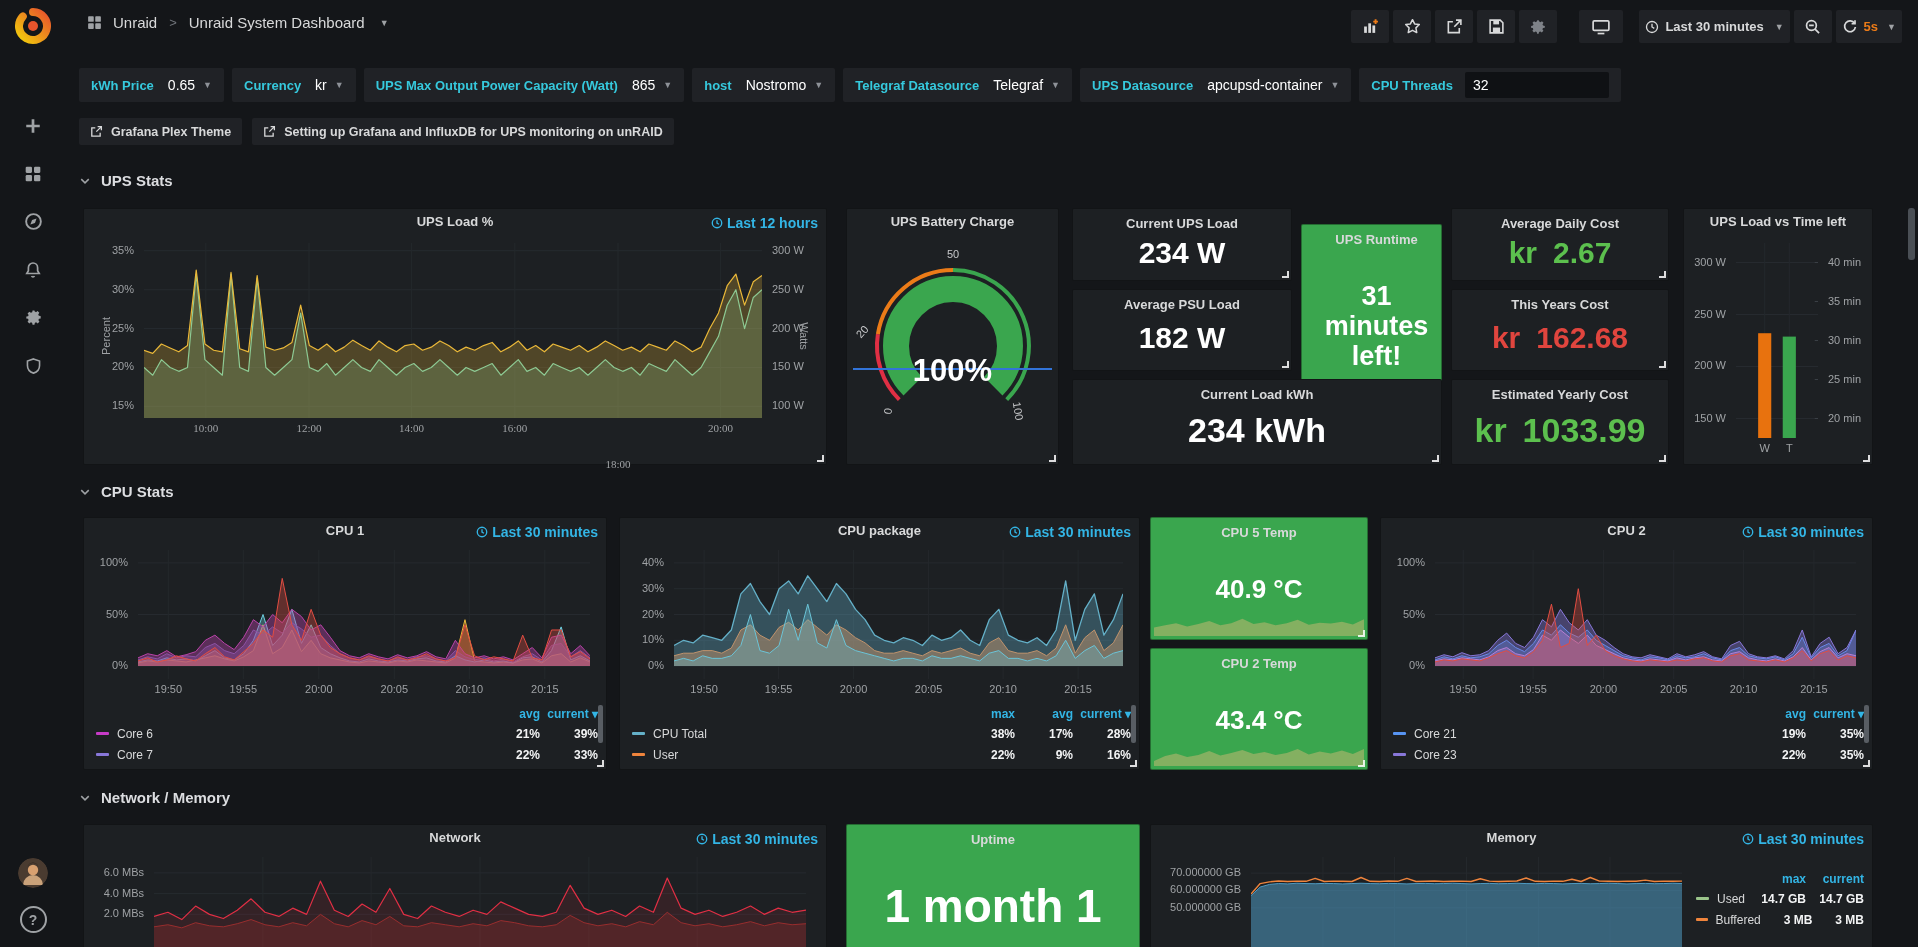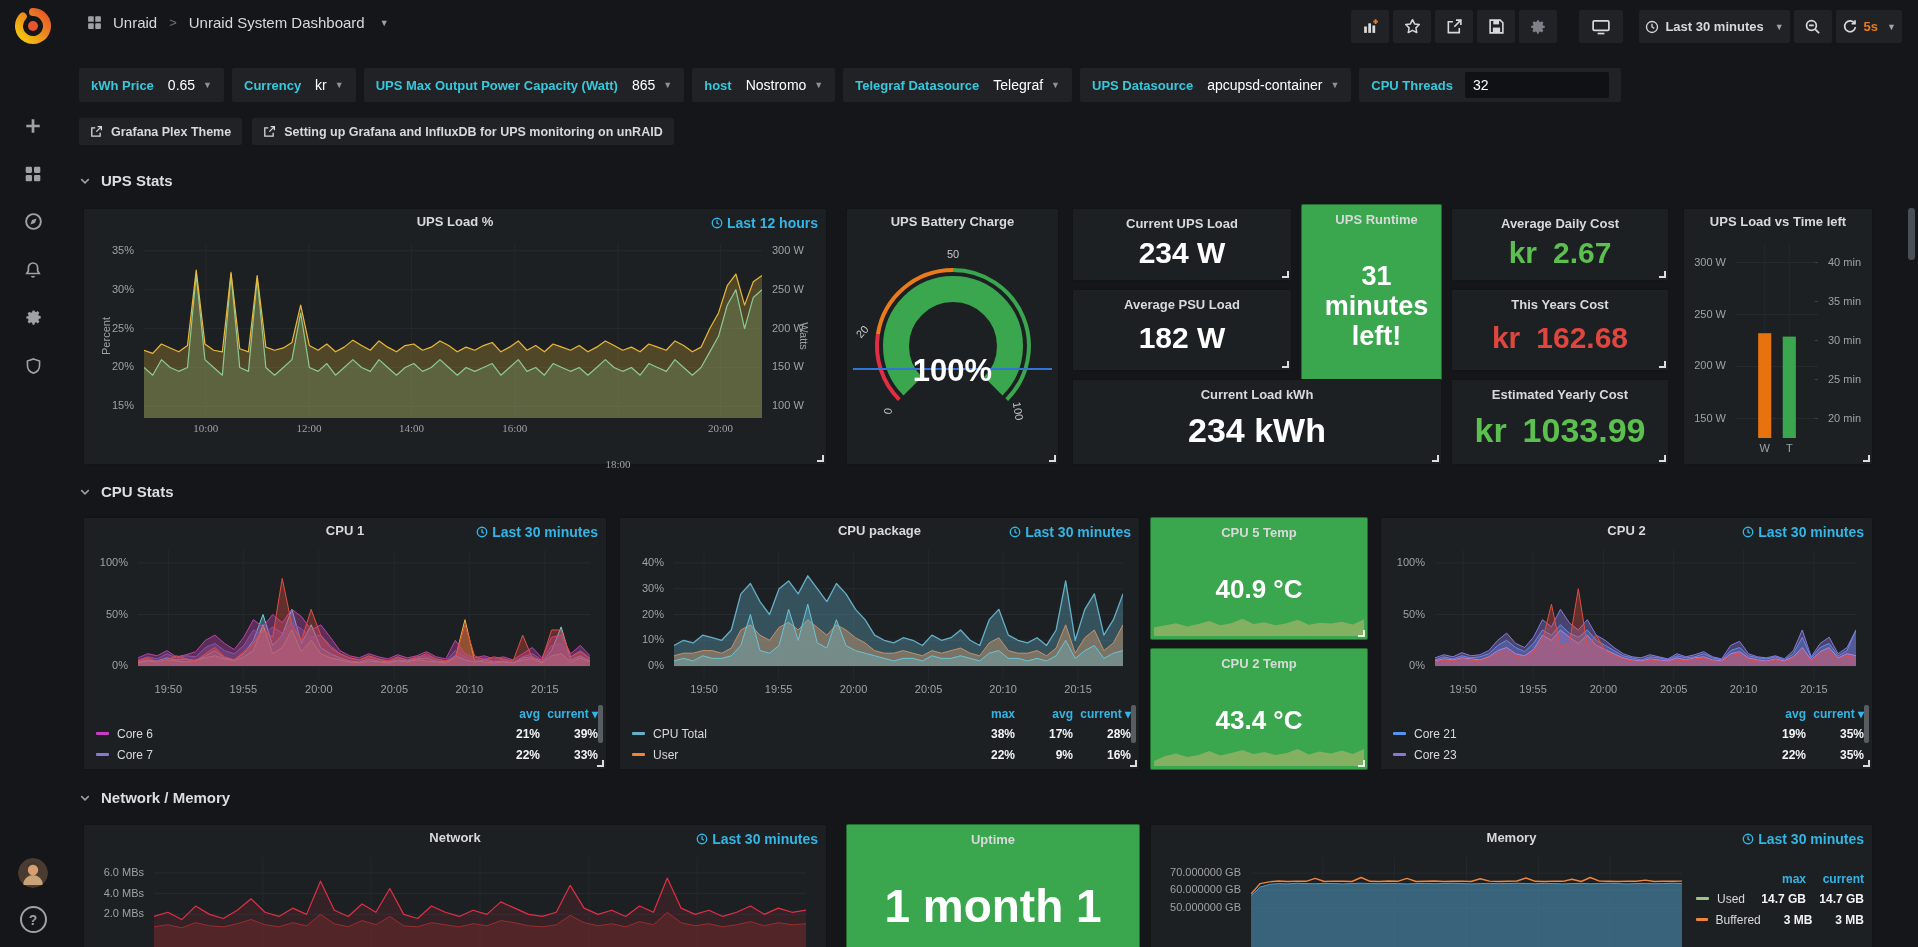--- a/index.html
+++ b/index.html
@@ -394,21 +394,21 @@
 </div>
 
 <div class="panel stat" style="left:1072px;top:208px;width:220px;height:73px;">
   <div class="stat-title">Current UPS Load</div>
   <div class="stat-value">234 W</div>
 </div>
 <div class="panel stat" style="left:1072px;top:289px;width:220px;height:82px;">
   <div class="stat-title">Average PSU Load</div>
   <div class="stat-value">182 W</div>
 </div>
-<div class="panel stat green" style="left:1301px;top:204px;width:141px;height:190px;padding-left:10px;">
+<div class="panel stat green" style="left:1301px;top:224px;width:141px;height:190px;padding-left:10px;">
   <div class="stat-title">UPS Runtime</div>
   <div class="runtime-value">31 minutes left!</div>
 </div>
 <div class="panel stat" style="left:1451px;top:208px;width:218px;height:73px;">
   <div class="stat-title">Average Daily Cost</div>
   <div class="stat-value green">
       <span>kr</span>
       <span>2.67</span>
     </div>
 </div>

